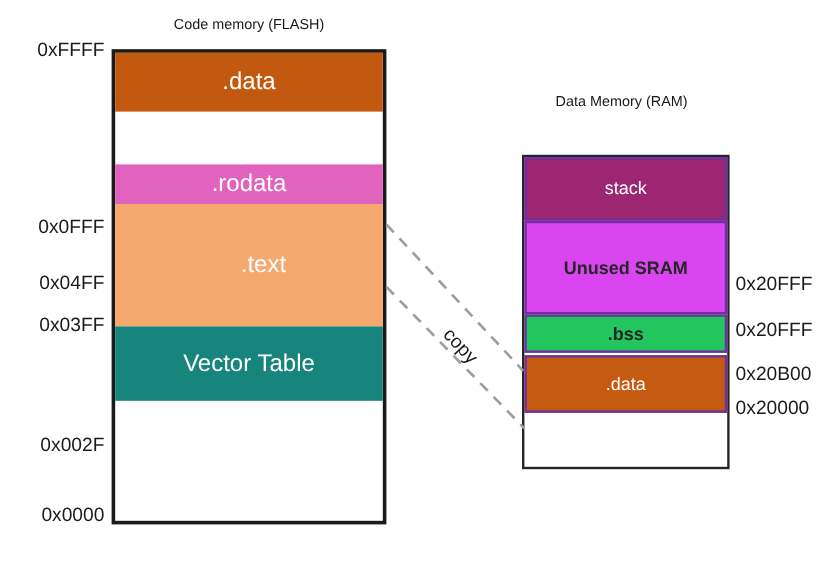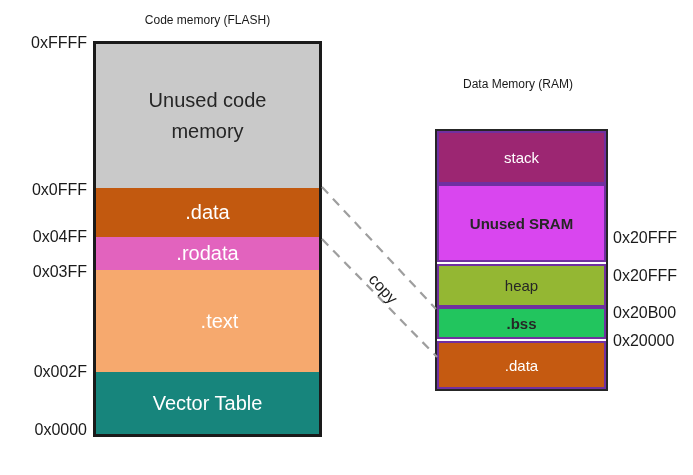--- a/index.html
+++ b/index.html
@@ -96,27 +96,24 @@
   }
 </style>
 </head>
 <body>
 
 <div id="canvas">
 
   <div id="flash-title" class="title">Code memory (FLASH)</div>
 
   <div id="flash-box">
-    <div class="fseg" style="height: 144px; background-color: rgb(201, 201, 201);">
-      <span class="seg-label wrap" style="color: rgb(38, 38, 38);">Unused code memory</span>
-    </div>
     <div class="fseg" style="height: 49px; background-color: rgb(194, 89, 15);">
       <span class="seg-label" style="color: rgb(255, 255, 255);">.data</span>
     </div>
-    <div class="fseg" style="height: 33px; background-color: rgb(226, 99, 190);">
+    <div class="fseg" style="height: 33px; background-color: rgb(226, 99, 190); margin-top: 44px;">
       <span class="seg-label" style="color: rgb(255, 255, 255);">.rodata</span>
     </div>
     <div class="fseg" style="height: 102px; background-color: rgb(246, 169, 110); padding-left: 24px;">
       <span class="seg-label" style="color: rgb(255, 255, 255);">.text</span>
     </div>
     <div class="fseg" style="height: 62px; background-color: rgb(23, 133, 124);">
       <span class="seg-label" style="color: rgb(255, 255, 255);">Vector Table</span>
     </div>
   </div>
 
@@ -129,23 +126,20 @@
 
   <div id="ram-title" class="title">Data Memory (RAM)</div>
 
   <div id="ram-box">
     <div class="rseg" style="height: 53px; background-color: rgb(156, 38, 114);">
       <span class="seg-label" style="color: rgb(255, 255, 255);">stack</span>
     </div>
     <div class="rseg" style="height: 78px; background-color: #d946ef; font-weight: bold;">
       <span class="seg-label" style="color: rgb(38, 38, 38);">Unused SRAM</span>
     </div>
-    <div class="rseg" style="height: 43px; margin-top: 2px; background-color: rgb(148, 183, 51);">
-      <span class="seg-label" style="color: rgb(38, 38, 38);">heap</span>
-    </div>
     <div class="rseg" style="height: 32px; background-color: #22c55e; font-weight: bold;">
       <span class="seg-label" style="color: rgb(38, 38, 38);">.bss</span>
     </div>
     <div class="rseg" style="height: 48px; margin-top: 2px; background-color: rgb(197, 90, 17);">
       <span class="seg-label" style="color: rgb(255, 255, 255);">.data</span>
     </div>
   </div>
 
   <div class="addr right" style="top:229px">0x20FFF</div>
   <div class="addr right" style="top:267px">0x20FFF</div>

